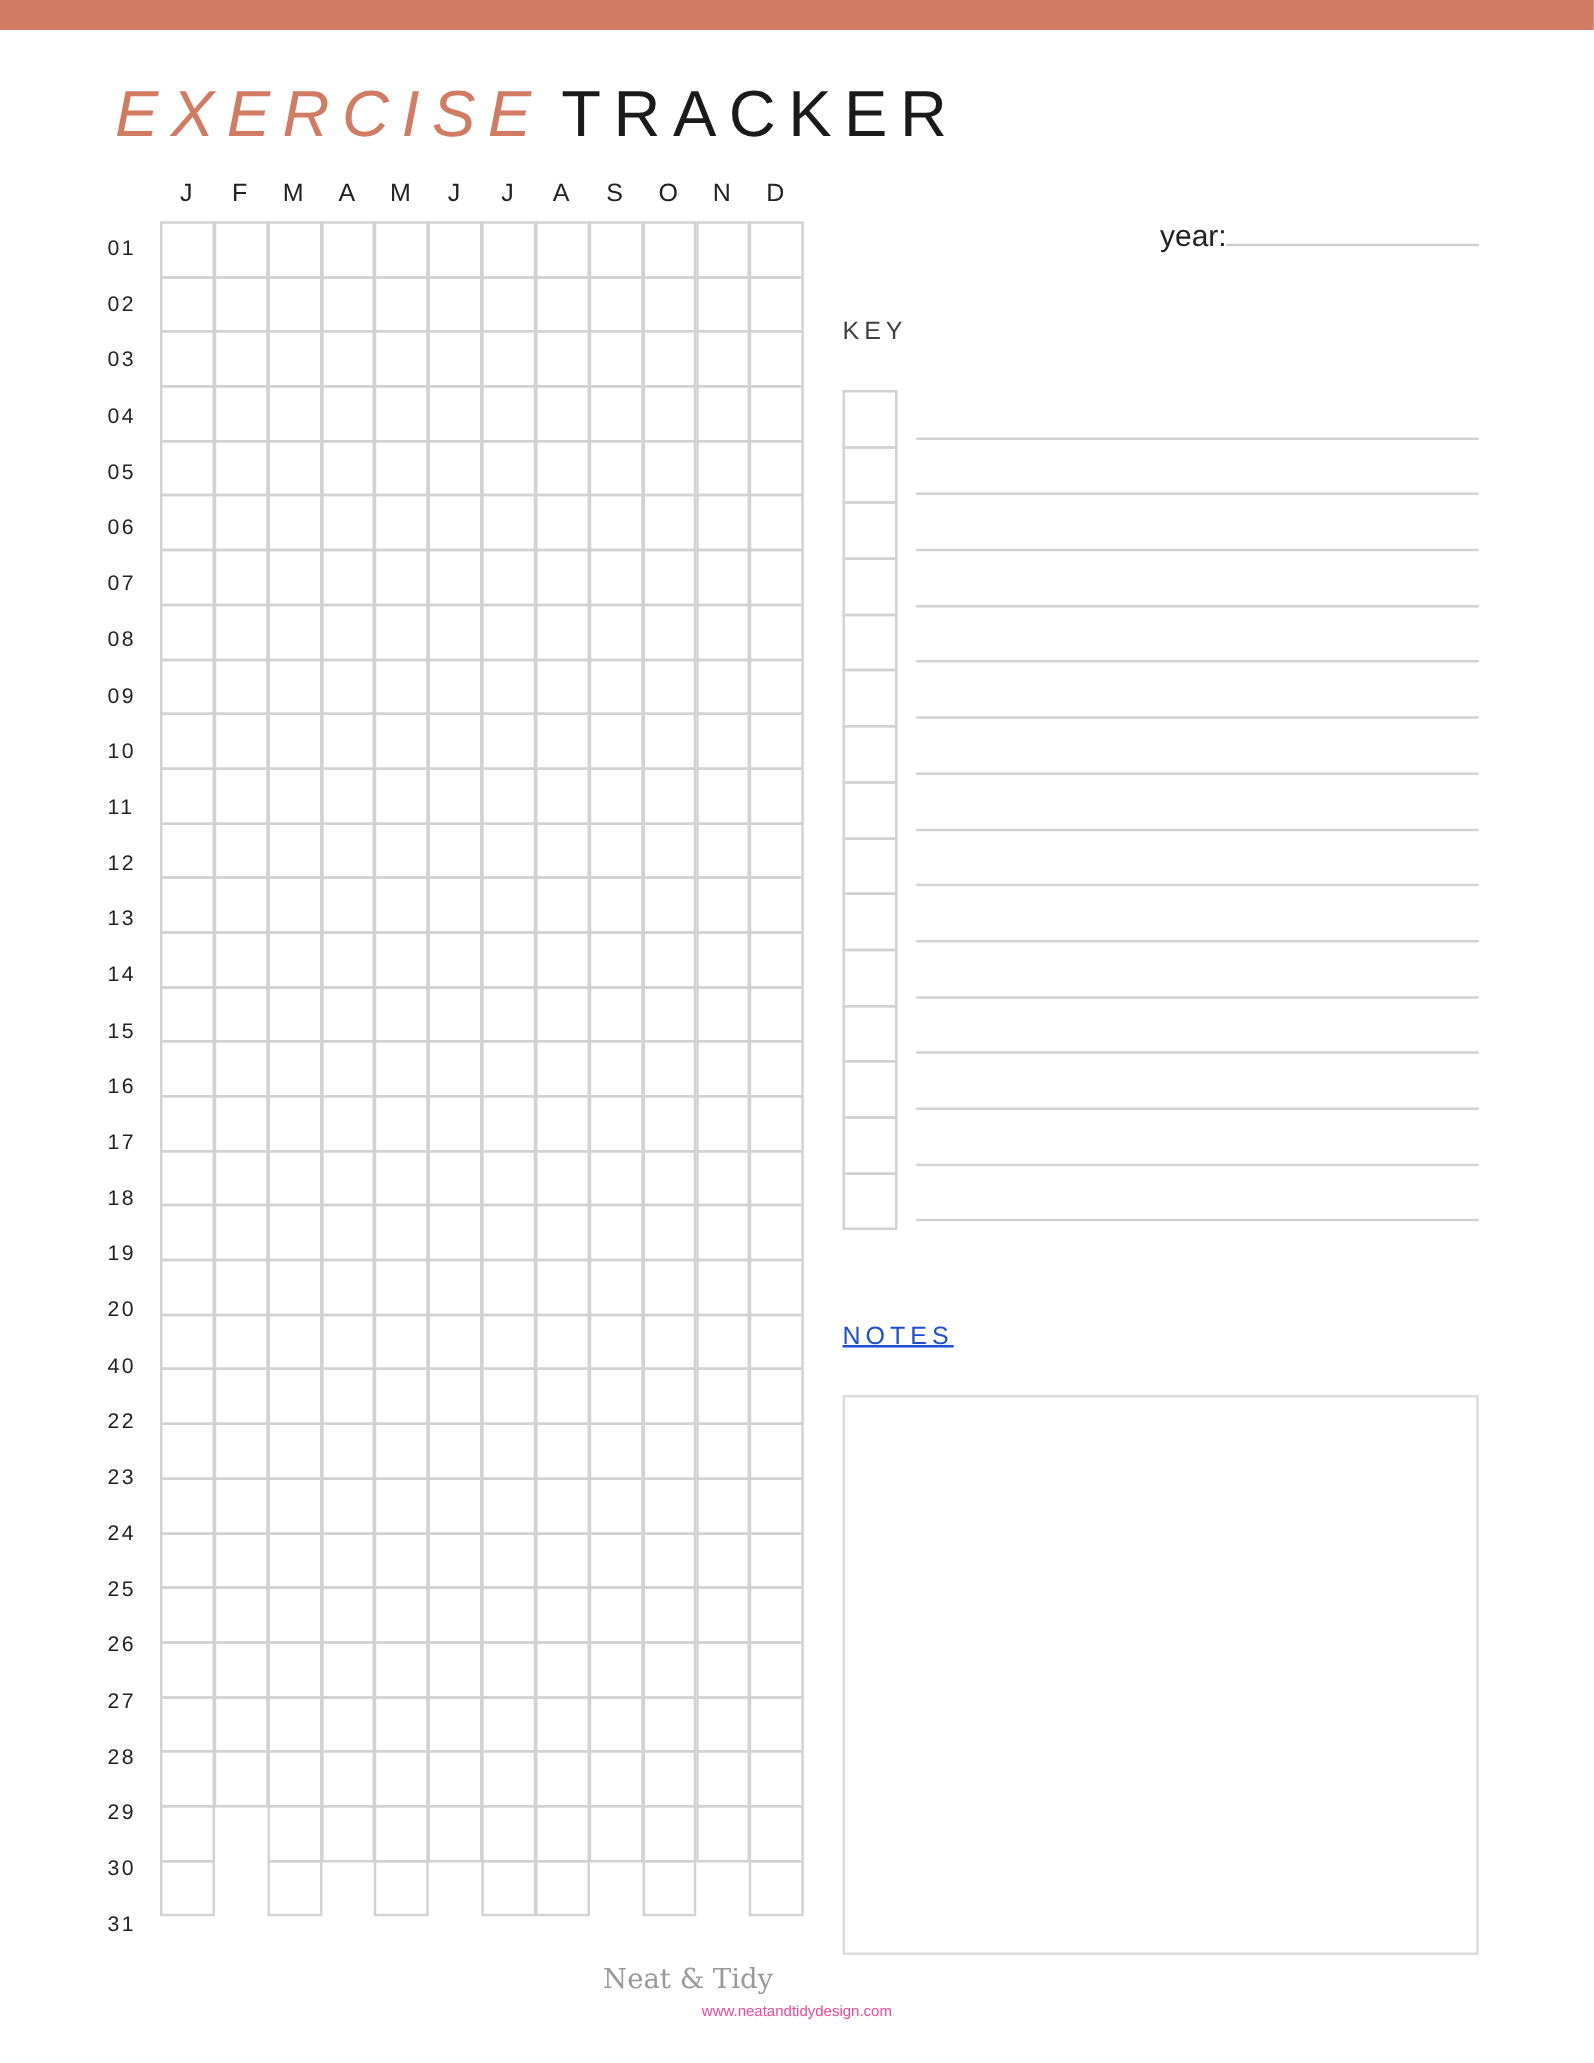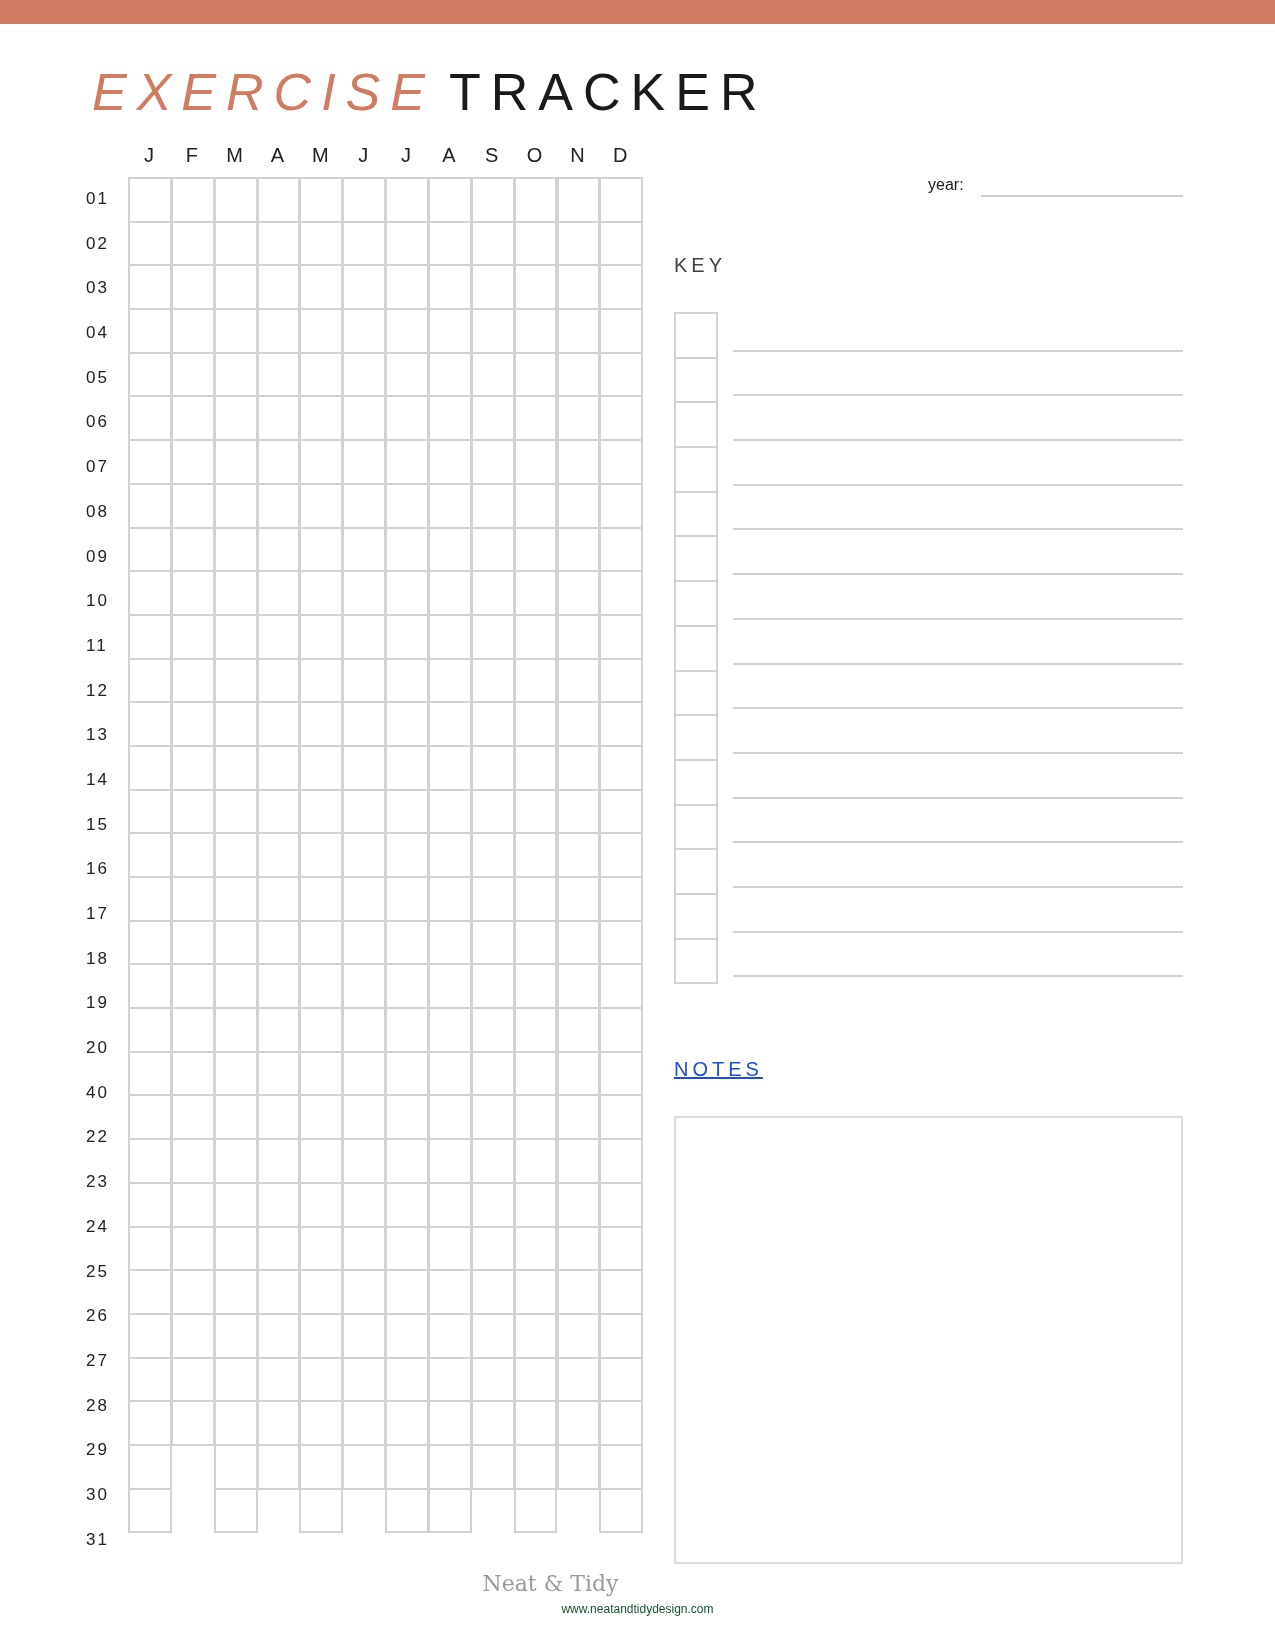--- a/index.html
+++ b/index.html
@@ -13,34 +13,34 @@
   .title span { font-family:"Liberation Sans", sans-serif; }
   .months { position:absolute; left:128px; top:144px; height:24px; display:flex; }
   .months span { width:42.85px; text-align:center; font-size:20px; color:#222; letter-spacing:1px; }
   .days { position:absolute; left:86px; top:177px; }
   .days div { height:44.7px; line-height:44.7px; font-size:17px; letter-spacing:2px; color:#222; width:36px; }
   .grid { position:absolute; left:128px; top:177px; }
   .col { position:absolute; top:0; width:42.85px; }
   .cell { box-sizing:border-box; width:43.85px; height:45.7px; border:2px solid #d2d2d2; margin-bottom:-1px; position:relative; }
   .col .cell { margin-top:-2px; }
   .col .cell:first-child { margin-top:0; }
-  .year-label { position:absolute; left:928px; top:176px; font-size:16px; color:#222; }
+  .year-label { position:absolute; left:928px; top:176px; font-size:24px; color:#222; }
   .year-line { position:absolute; left:981px; top:195px; width:202px; height:0; border-top:2px solid #cfcfcf; }
   .key-heading { position:absolute; left:674px; top:254px; font-size:20px; letter-spacing:4px; color:#404040; }
   .key-boxes { position:absolute; left:674px; top:312px; }
   .key-box { box-sizing:border-box; width:44px; height:46.7px; border:2px solid #d2d2d2; margin-top:-2px; }
   .key-box:first-child { margin-top:0; }
   .key-lines { position:absolute; left:733px; top:312px; }
   .key-line { width:450px; height:44.7px; box-sizing:border-box; border-bottom:2px solid #d2d2d2; position:relative; top:-5px; }
   .notes-heading { position:absolute; left:674px; top:1058px; font-size:20px; letter-spacing:4px; color:#1d4ed8;text-decoration:underline; }
   .notes-box { position:absolute; left:674px; top:1116px; width:509px; height:448px; box-sizing:border-box;
                border:2px solid #dcdcdc; }
   .brand { position:absolute; left:0; width:1101px; top:1571px; text-align:center; font-family:"DejaVu Serif", serif;
            font-size:22px; color:#9a9a9a; }
-  .site { position:absolute; left:0; width:1275px; top:1602px; text-align:center; font-size:12px; color:#14532d; }
+  .site { position:absolute; left:0; width:1275px; top:1602px; text-align:center; font-size:12px; color:#ec4899; }
 </style>
 </head>
 <body>
 
 <div class="topbar"></div>
 
 <div class="title">
   <span class="accent">EXERCISE</span><span class="main">TRACKER</span>
 </div>
 

